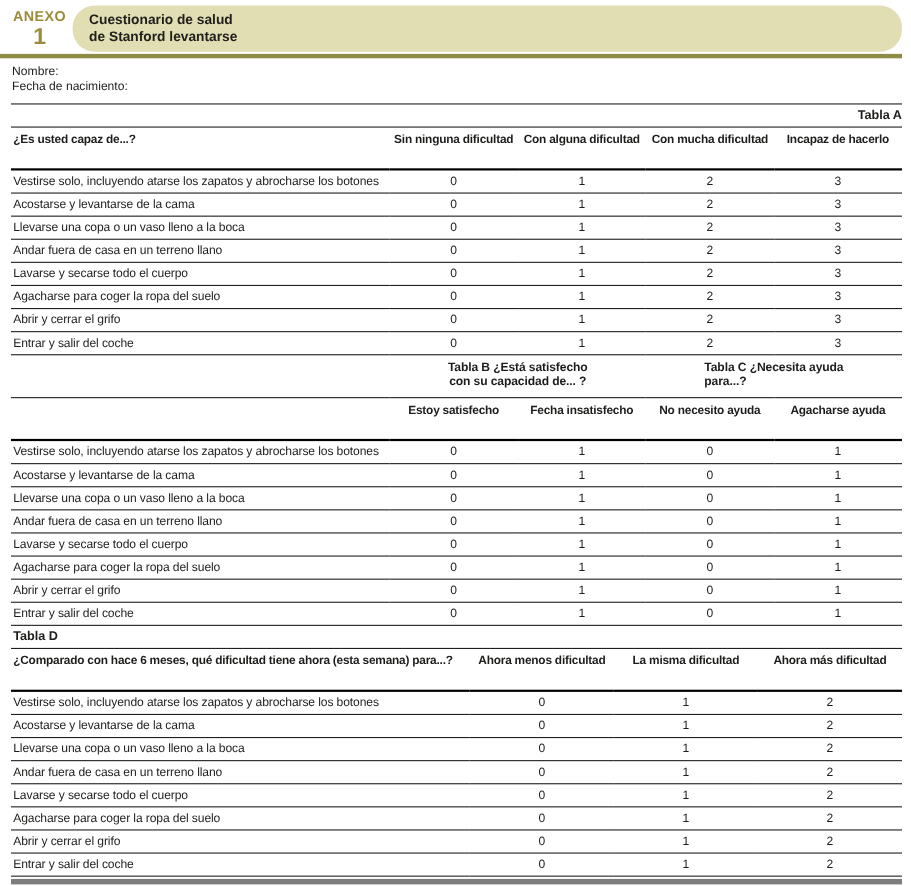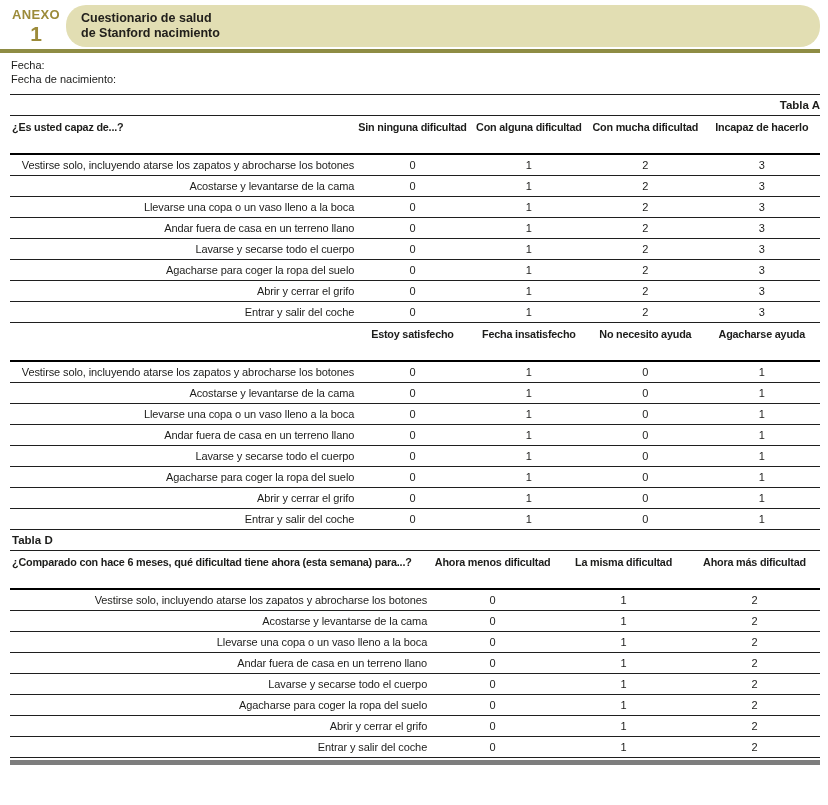--- a/index.html
+++ b/index.html
@@ -36,48 +36,48 @@
   .bar-a{margin-top:8px;text-align:right;}
   table{width:100%;border-collapse:collapse;table-layout:fixed;font-size:11px;color:var(--ink);}
   col.c-label{width:42.5%;}
   col.c-val{width:14.375%;}
   col.cd-label{width:51.5%;}
   col.cd-val{width:16.166%;}
   th{font-weight:bold;font-size:10.8px;letter-spacing:-0.2px;white-space:nowrap;padding:5px 0 20px 0;text-align:center;}
   th.q{text-align:left;padding-left:2px;}
   thead tr.head-cols th{border-bottom:2.5px solid #000;}
   tbody td{border-bottom:1px solid var(--thin);padding:4px 0;text-align:center;font-size:11px;}
-  tbody td.lbl{text-align:right;padding-left:2px;white-space:nowrap;letter-spacing:-0.1px;}
+  tbody td.lbl{text-align:left;padding-left:2px;white-space:nowrap;letter-spacing:-0.1px;}
   tbody tr.no-bottom td{border-bottom:none;}
   
   tr.bc-titles th{border-bottom:1px solid var(--thin);padding:5px 0 7px 0;font-size:11px;letter-spacing:-0.1px;}
   .bc-title-inner{display:inline-block;line-height:13px;}
   .bc-title-b{text-align:center;}
   .bc-title-c{text-align:left;}
   .bottom-bar{height:5px;background:var(--gray-bar);margin:2px 8px 0 10px;}
 </style>
 </head>
 <body>
 
 <div class="page">
 
   <div class="header-row">
     <div class="annex-block">
       <div class="annex-word">ANEXO</div>
       <div class="annex-num">1</div>
     </div>
     <div class="title-box">
       <div class="title-line">Cuestionario de salud</div>
-      <div class="title-line">de Stanford nacimiento</div>
+      <div class="title-line">de Stanford levantarse</div>
     </div>
   </div>
   <div class="olive-rule"></div>
 
   <div class="fields">
-    <div>Fecha:</div>
+    <div>Nombre:</div>
     <div>Fecha de nacimiento:</div>
   </div>
 
   <div class="tblwrap">
 
     <div class="section-bar bar-a">Tabla A</div>
     <table>
       <colgroup>
           <col class="c-label">
           <col class="c-val">
@@ -156,20 +156,35 @@
 
     <table>
       <colgroup>
           <col class="c-label">
           <col class="c-val">
           <col class="c-val">
           <col class="c-val">
           <col class="c-val">
         </colgroup>
       <thead>
+        <tr class="bc-titles">
+          <th></th>
+          <th colspan="2">
+            <div class="bc-title-inner bc-title-b">
+              <div>Tabla B ¿Está satisfecho</div>
+              <div>con su capacidad de... ?</div>
+            </div>
+          </th>
+          <th colspan="2">
+            <div class="bc-title-inner bc-title-c">
+              <div>Tabla C ¿Necesita ayuda</div>
+              <div>para...?</div>
+            </div>
+          </th>
+        </tr>
         <tr class="head-cols">
           <th></th>
           <th>Estoy satisfecho</th>
           <th>Fecha insatisfecho</th>
           <th>No necesito ayuda</th>
           <th>Agacharse ayuda</th>
         </tr>
       </thead>
       <tbody>
         <tr>

